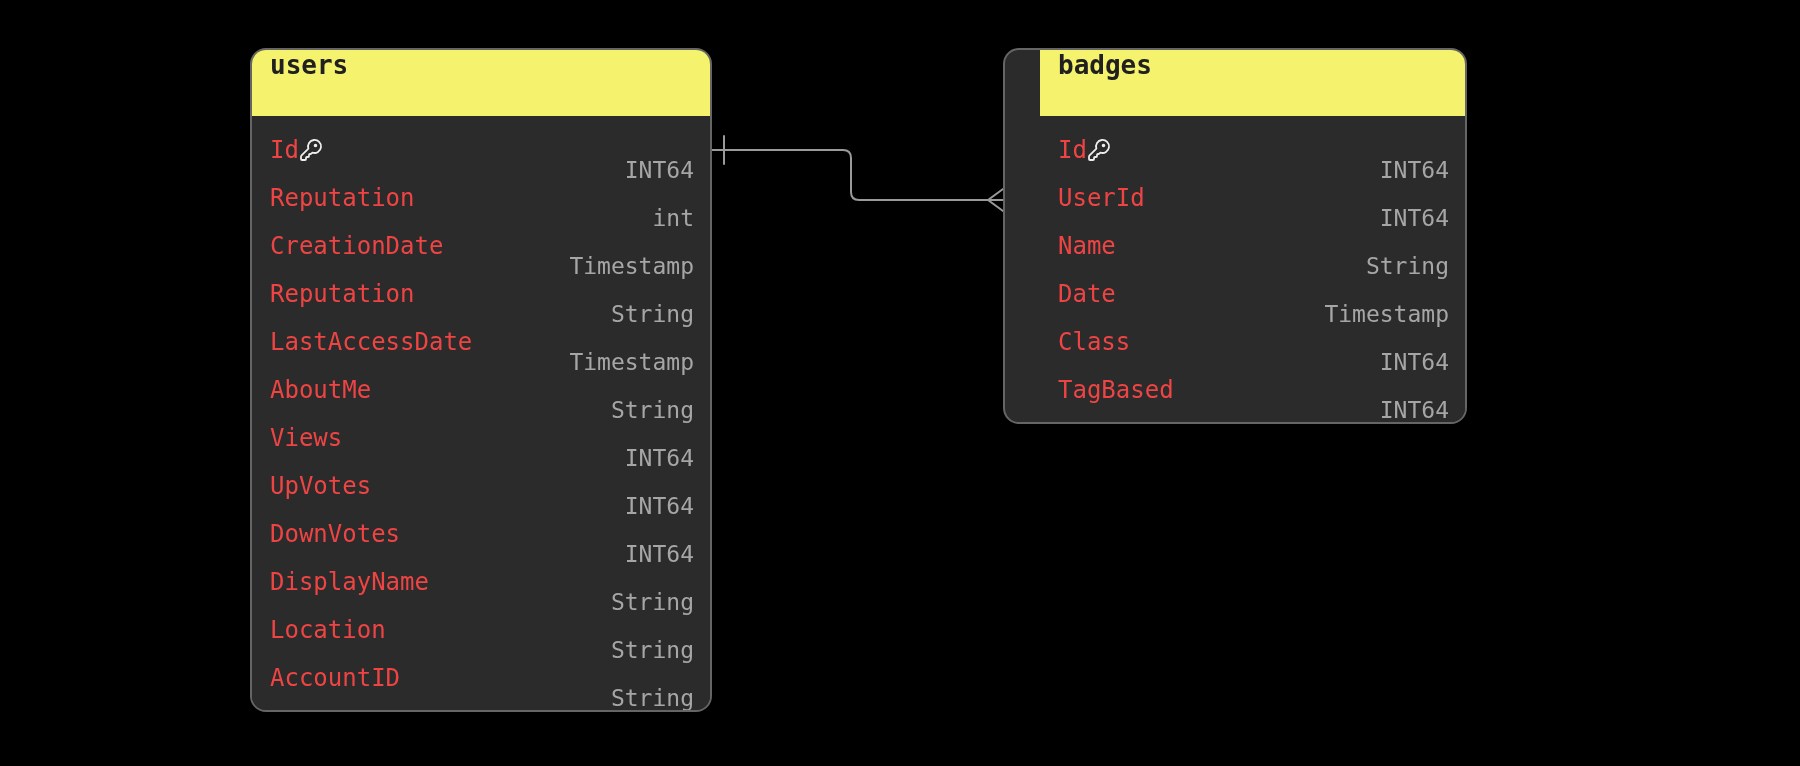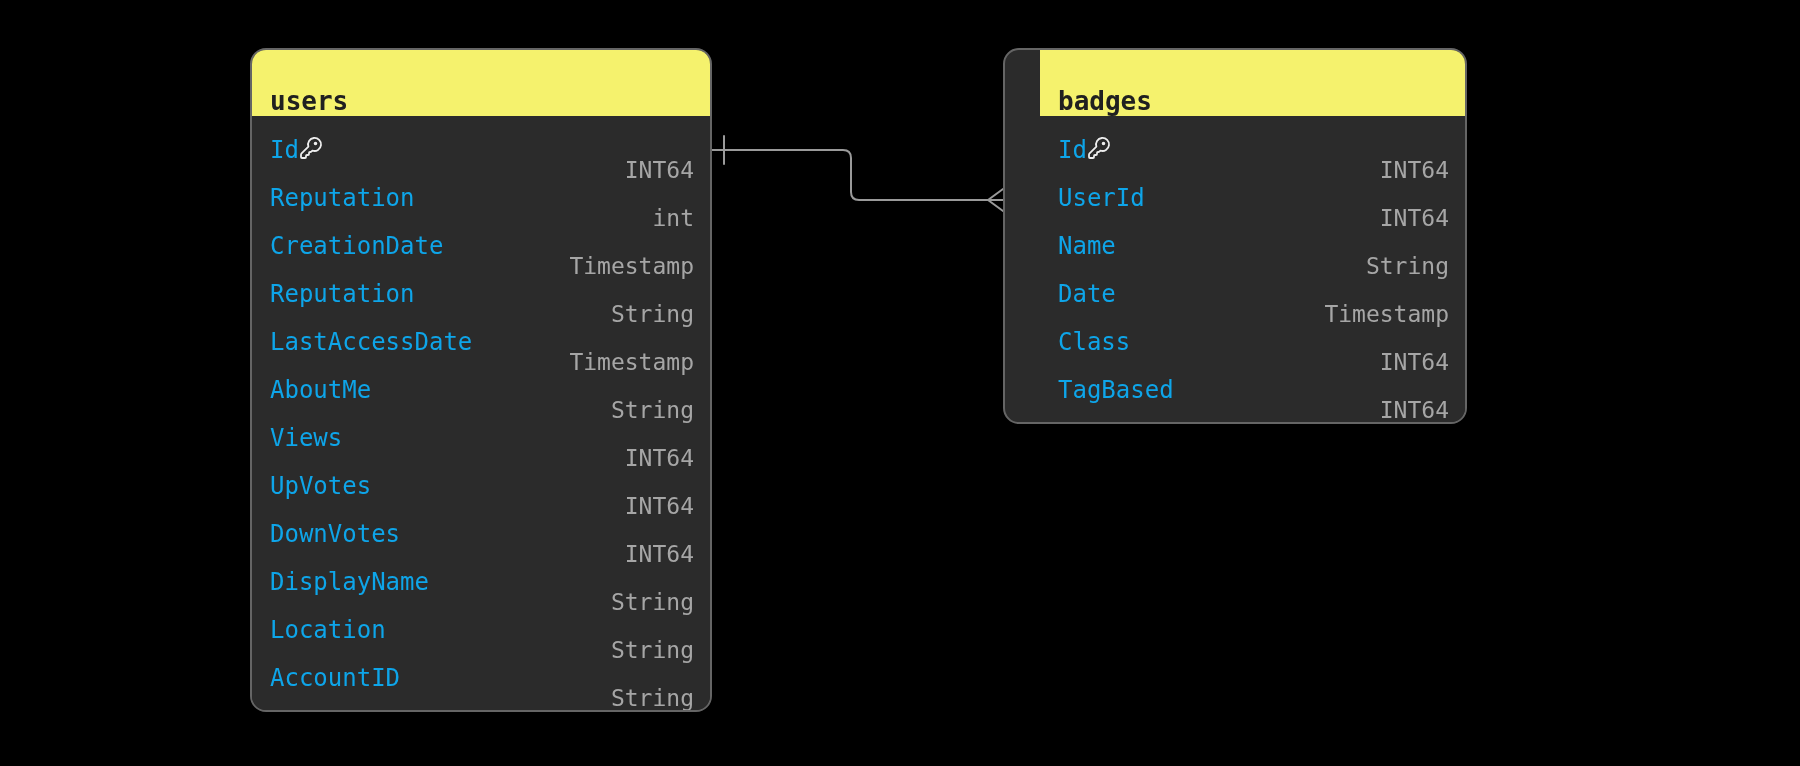--- a/index.html
+++ b/index.html
@@ -19,38 +19,38 @@
     border: 2px solid #656565;
     border-radius: 16px;
     overflow: hidden;
   }
   .tbl-users  { left: 250px;  top: 48px; width: 462px; }
   .tbl-badges { left: 1003px; top: 48px; width: 464px; padding-left: 35px; }
 
   .thead {
     height: 66px;
     background: #f5f26d;
-    display: flex; align-items: flex-end;
+    display: flex; align-items: flex-start;
     padding: 0 18px;
     color: #202020;
     font-size: 26px;
     font-weight: 700;
     cursor: move;
   }
   .tbody { padding: 10px 0 8px; background: #2b2b2b; }
 
   .row {
     height: 48px;
     display: flex; align-items: center; justify-content: space-between;
     padding: 0 16px 0 18px;
   }
   .fname {
-    color: #0ea5e9;
+    color: #ef4444;
     font-size: 24px;
-    display: flex; 
+    display: flex; align-items: center; 
     white-space: nowrap;
   }
   .ftype {
     color: #a6a6a6;
     font-size: 23px;
     white-space: nowrap;
     margin-top: 40px;
   }
   .key-ic { width: 24px; height: 24px; flex: 0 0 auto; }
 </style>

